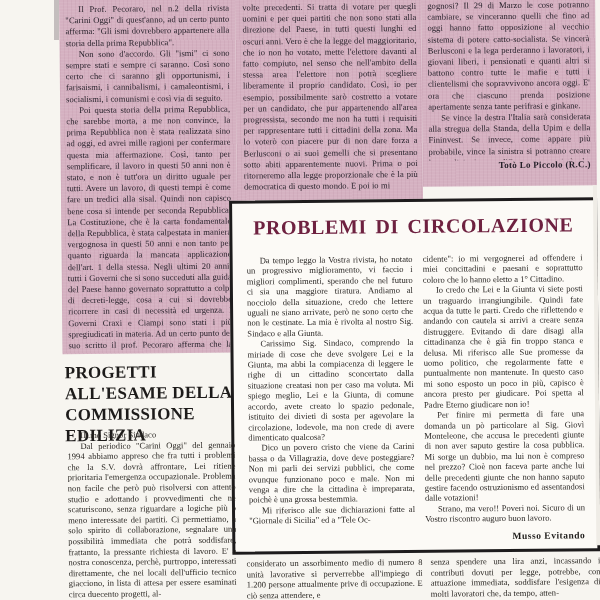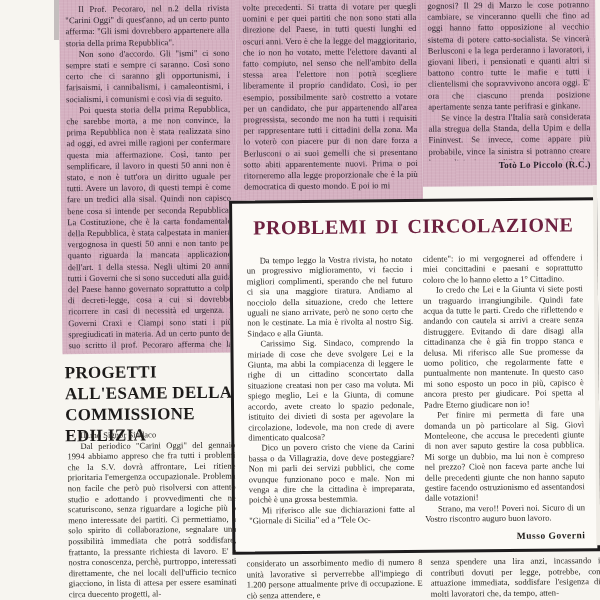--- a/index.html
+++ b/index.html
@@ -102,21 +102,21 @@
       <p>Carissimo Sig. Sindaco, comprendo la miriade di cose che deve svolgere Lei e la Giunta, ma abbi la compiacenza di leggere le righe di un cittadino sconcertato dalla situazione creatasi non per caso ma voluta. Mi spiego meglio, Lei e la Giunta, di comune accordo, avete creato lo spazio pedonale, istituito dei divieti di sosta per agevolare la circolazione, lodevole, ma non crede di avere dimenticato qualcosa?</p>
       <p>Dico un povero cristo che viene da Carini bassa o da Villagrazia, dove deve posteggiare? Non mi parli dei servizi pubblici, che come ovunque funzionano poco e male. Non mi venga a dire che la cittadina è impreparata, poichè è una grossa bestemmia.</p>
       <p>Mi riferisco alle sue dichiarazioni fatte al "Giornale di Sicilia" ed a "Tele Oc-</p>
     </div>
     <div class="box-col" style="left:190px;top:52px;width:160px;height:286px;">
       <p class="cont">cidente": io mi vergognerei ad offendere i miei concittadini e paesani e soprattutto coloro che lo hanno eletto a 1° Cittadino.</p>
       <p>Io credo che Lei e la Giunta vi siete posti un traguardo irrangiungibile. Quindi fate acqua da tutte le parti. Credo che riflettendo e andando con cautela si arrivi a creare senza distruggere. Evitando di dare disagi alla cittadinanza che è già fin troppo stanca e delusa. Mi riferisco alle Sue promesse da uomo politico, che regolarmente fatte e puntualmente non mantenute. In questo caso mi sono esposto un poco in più, capisco è ancora presto per giudicare. Poi spetta al Padre Eterno giudicare non io!</p>
       <p>Per finire mi permetta di fare una domanda un pò particolare al Sig. Giovì Monteleone, che accusa le precedenti giunte di non aver saputo gestire la cosa pubblica. Mi sorge un dubbio, ma lui non è compreso nel prezzo? Cioè non faceva parte anche lui delle precedenti giunte che non hanno saputo gestire facendo ostruzionismo ed assentandosi dalle votazioni!</p>
       <p>Strano, ma vero!! Poveri noi. Sicuro di un Vostro riscontro auguro buon lavoro.</p>
     </div>
-    <div class="box-sig">Musso Governi</div>
+    <div class="box-sig">Musso Evitando</div>
   </div>
 
   <h1 class="headline">PROGETTI ALL'ESAME DELLA COMMISSIONE EDILIZIA</h1>
   <div class="col white-col" style="left:66px;top:428px;width:168px;height:172px;">
     <p>Ill.mo Signor Sindaco</p>
     <p>Dal periodico "Carini Oggi" del gennaio 1994 abbiamo appreso che fra tutti i problemi che la S.V. dovrà affrontare, Lei ritiene prioritaria l'emergenza occupazionale. Problema non facile che però può risolversi con attento studio e adottando i provvedimenti che ne scaturiscono, senza riguardare a logiche più o meno interessate dei partiti. Ci permettiamo, a solo spirito di collaborazione, segnalare una possibilità immediata che potrà soddisfare, frattanto, la pressante richiesta di lavoro. E' a nostra conoscenza, perchè, purtroppo, interessati direttamente, che nei locali dell'ufficio tecnico giacciono, in lista di attesa per essere esaminati circa duecento progetti, al-</p>
   </div>
 
   <div class="col white-col" style="left:244px;top:558px;width:176px;height:42px;">
     <p class="cont">considerato un assorbimento medio di numero 8 unità lavorative si perverrebbe all'impiego di 1.200 persone attualmente prive di occupazione. E ciò senza attendere, e</p>

